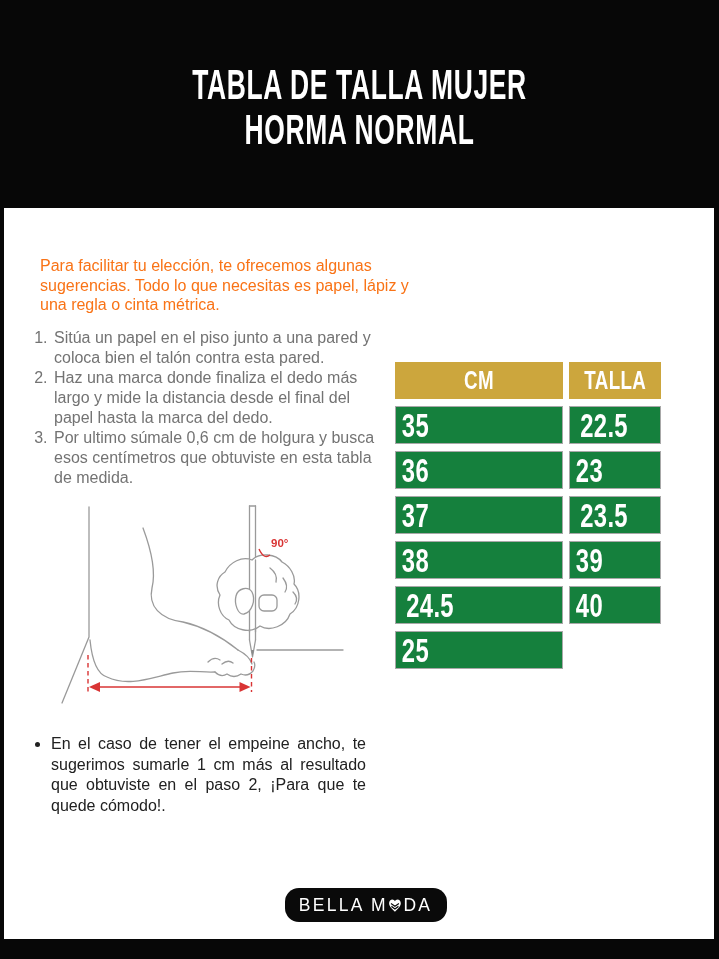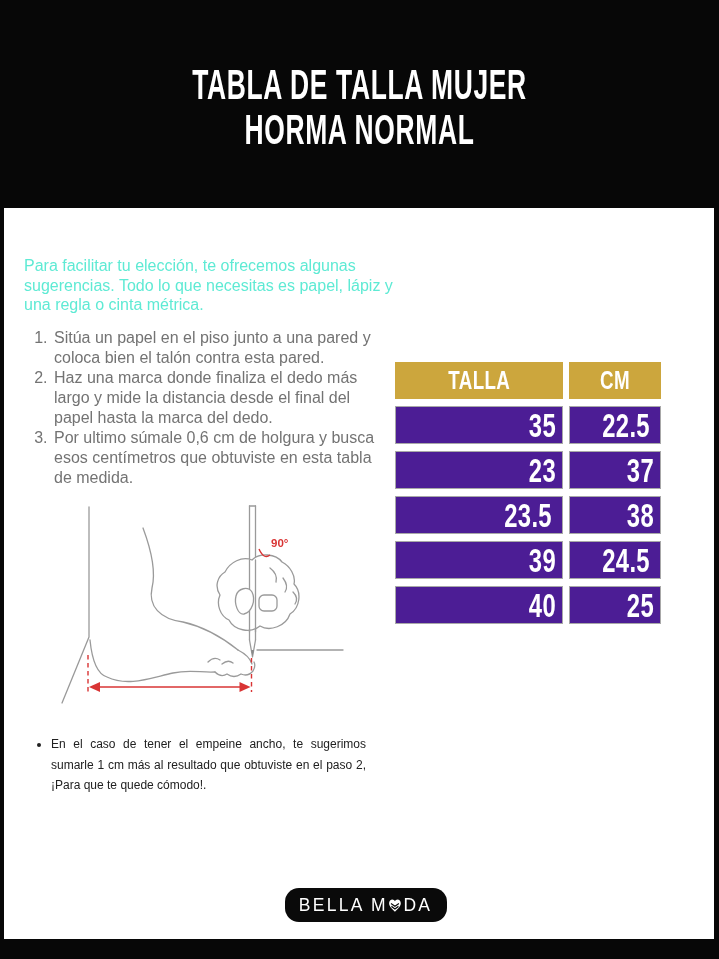--- a/index.html
+++ b/index.html
@@ -21,50 +21,50 @@
   .title-block { position:absolute; left:0; top:62px; width:719px; text-align:center; }
   .title-line {
     display:block; color:#ffffff; font-weight:bold;
     font-size:42px; line-height:45px; letter-spacing:1px;
     transform:scaleX(0.63); transform-origin:50% 50%;
     white-space:nowrap;
   }
 
   
   .intro {
-    position:absolute; left:24px; top:256px; width:372px;
-    font-size:16px; line-height:19.5px; color:#5eead4;
+    position:absolute; left:40px; top:256px; width:372px;
+    font-size:16px; line-height:19.5px; color:#f97316;
   }
   .steps {
     position:absolute; left:31px; top:328px; width:356px;
     font-size:16px; line-height:20px; color:#737373;
     padding-left:21px; list-style-type:decimal;
   }
   .steps li { padding-left:2px; }
   .note {
     position:absolute; left:30px; top:734px; width:336px;
-    font-size:12px; line-height:20.5px; color:#212121;
+    font-size:16px; line-height:20.5px; color:#212121;
     padding-left:21px; list-style-type:disc;
     text-align:justify;
   }
 
   
   .size-table {
     position:absolute; left:395px; top:362px;
     display:grid;
     grid-template-columns:168px 92px;
     grid-template-rows:37px repeat(6, 38px);
     column-gap:6px; row-gap:7px;
   }
   .size-table .th {
     background:#CCA63D; display:flex; align-items:center; justify-content:center;
   }
   .size-table .td {
-    background:#4c1d95; border:1px solid #a8a8a8;
-    display:flex; align-items:center; justify-content:flex-end;
+    background:#15803d; border:1px solid #a8a8a8;
+    display:flex; align-items:center; justify-content:flex-start;
   }
   .size-table .th span {
     color:#fff; font-weight:bold; font-size:25px; letter-spacing:0.5px;
     transform:scaleX(0.75); white-space:nowrap;
   }
   .size-table .td span {
     color:#fff; font-weight:bold; font-size:34px; letter-spacing:0.5px;
     transform:scaleX(0.70); white-space:nowrap;
   }
 
@@ -103,33 +103,36 @@
   <p class="intro">Para facilitar tu elección, te ofrecemos algunas sugerencias. Todo lo que necesitas es papel, lápiz y una regla o cinta métrica.</p>
 
   <ol class="steps">
     <li>Sitúa un papel en el piso junto a una pared y coloca bien el talón contra esta pared.</li>
     <li>Haz una marca donde finaliza el dedo más largo y mide la distancia desde el final del papel hasta la marca del dedo.</li>
     <li>Por ultimo súmale 0,6 cm de holgura y busca esos centímetros que obtuviste en esta tabla de medida.</li>
   </ol>
 
   <div class="size-table">
     <div class="th">
+        <span>CM</span>
+      </div>
+    <div class="th">
         <span>TALLA</span>
       </div>
-    <div class="th">
-        <span>CM</span>
-      </div>
 
     <div class="td">
         <span>35</span>
       </div>
     <div class="td">
         <span>22.5</span>
       </div>
 
+    <div class="td">
+        <span>36</span>
+      </div>
     <div class="td">
         <span>23</span>
       </div>
 
     <div class="td">
         <span>37</span>
       </div>
     <div class="td">
         <span>23.5</span>
       </div>

